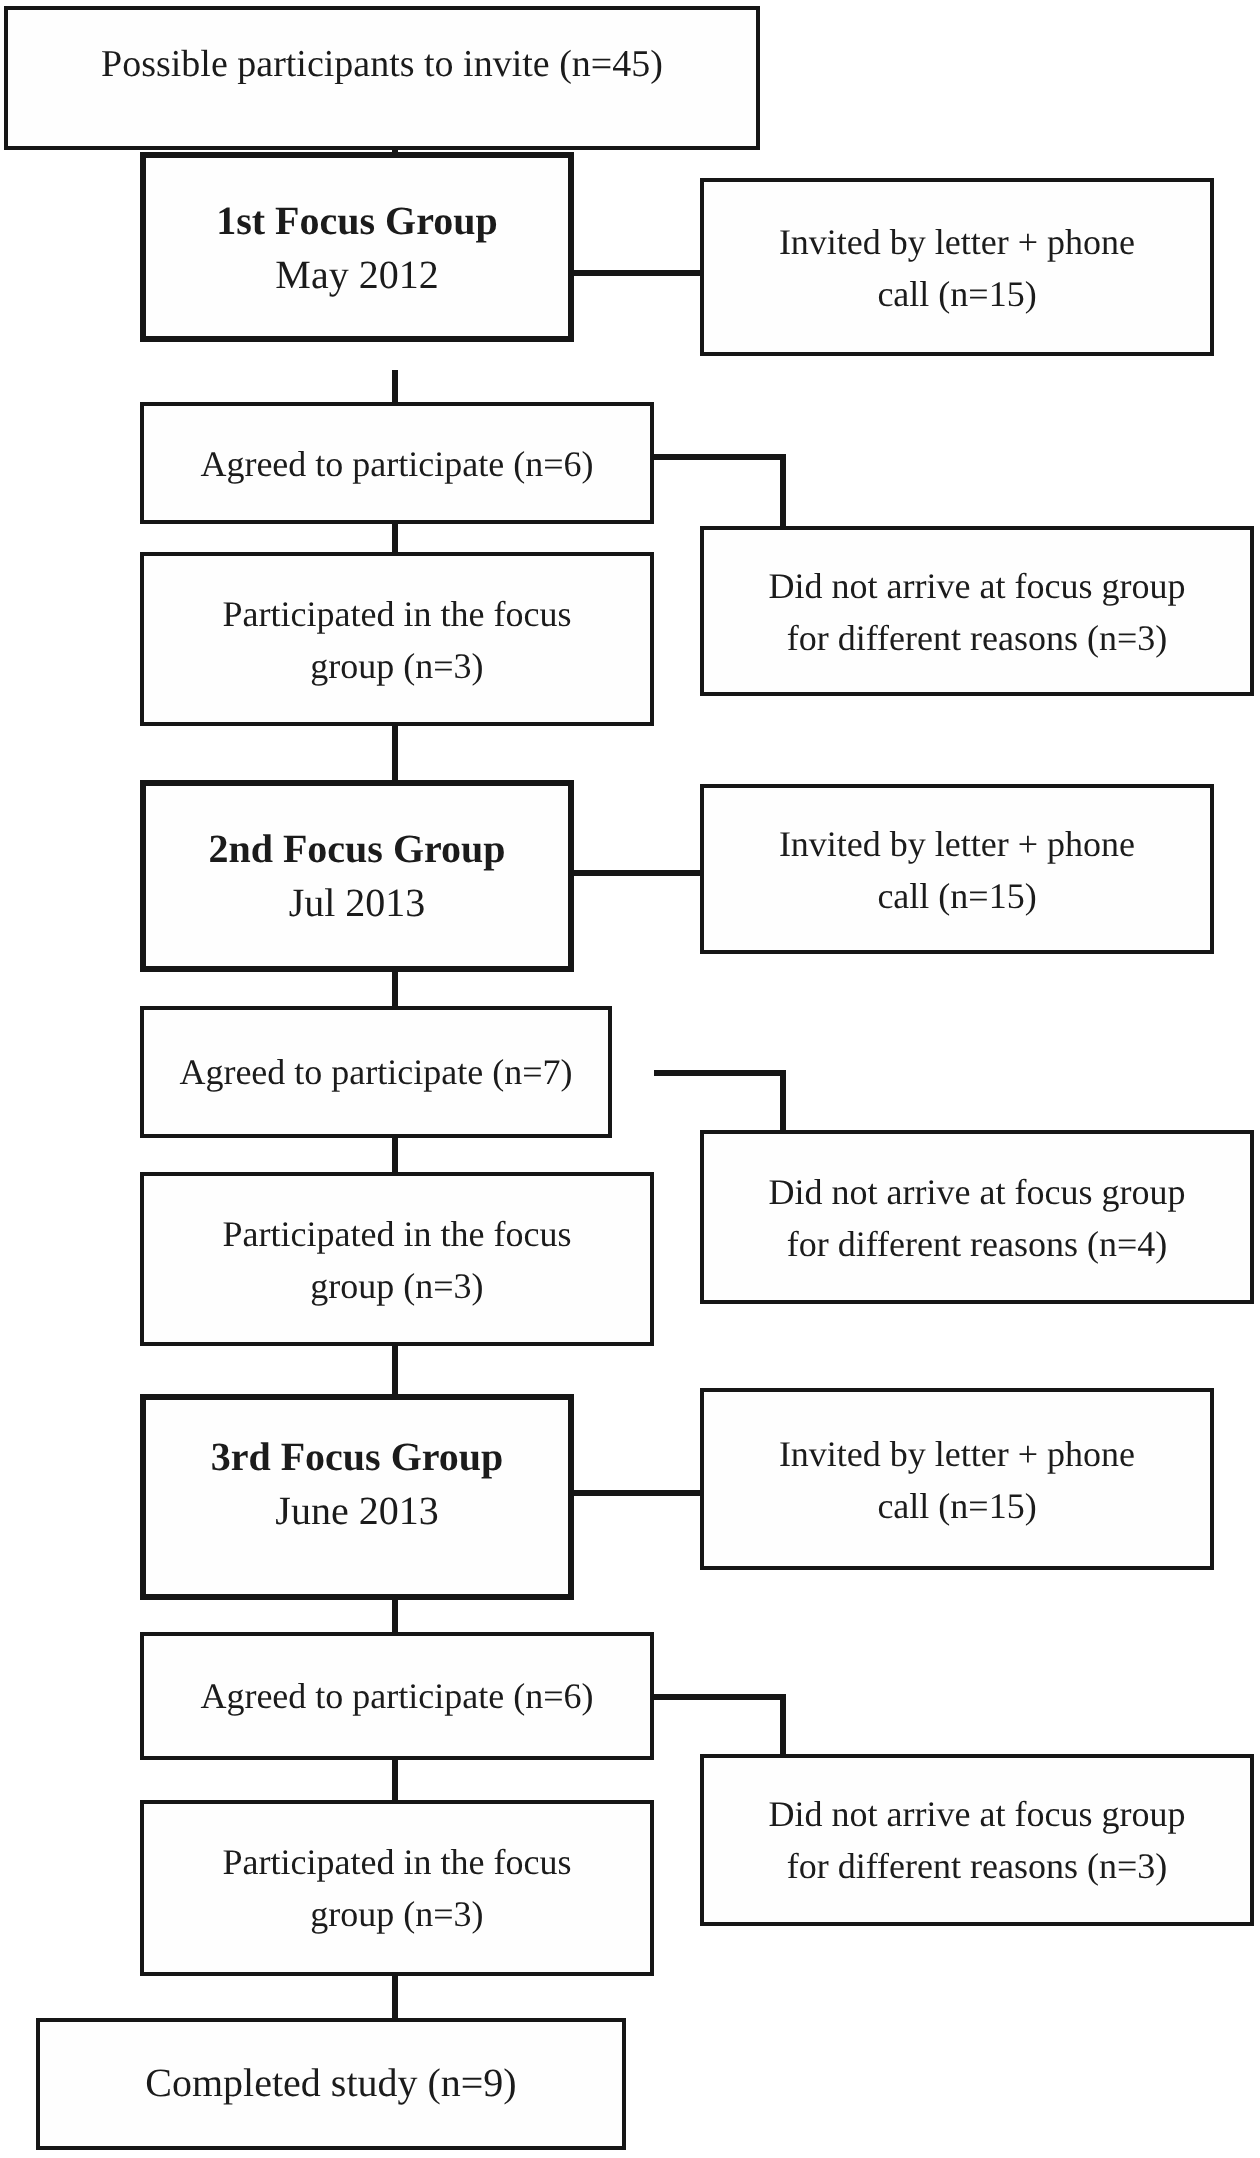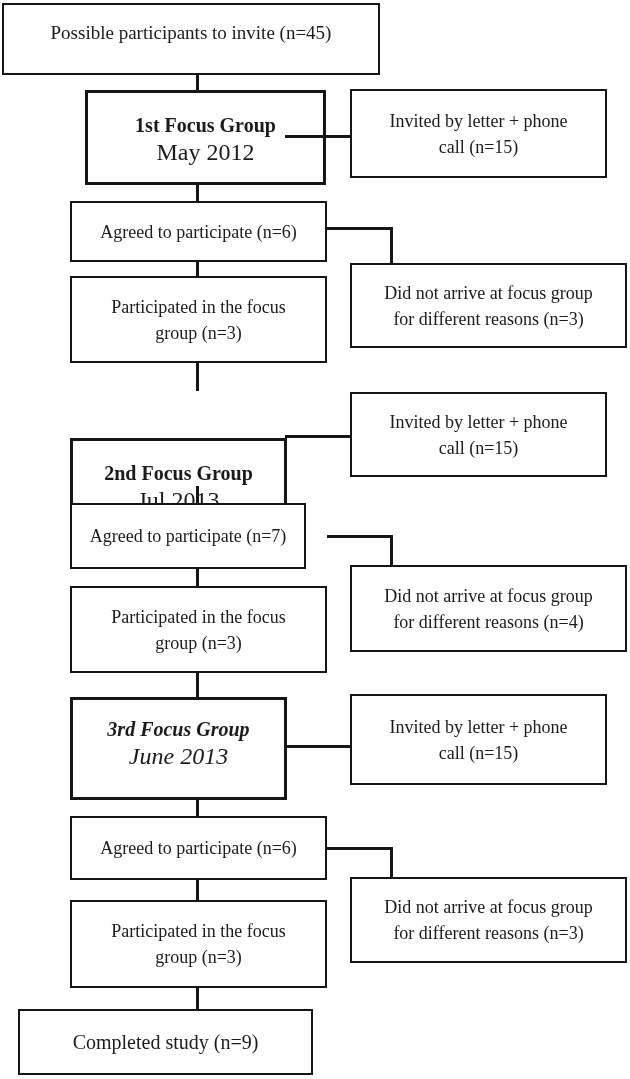--- a/index.html
+++ b/index.html
@@ -24,36 +24,36 @@
     display: flex;
     flex-direction: column;
     align-items: center;
     justify-content: center;
     text-align: center;
     font-size: 18px;
     line-height: 26px;
   }
   .thick { border-width: 3px; }
   .fg-title { font-weight: 700; font-size: 20px; line-height: 28px; }
-  .fg-date { font-size: 24px; line-height: 26px; }
+  .fg-date { font-size: 20px; line-height: 26px; }
   .line { position: absolute; background: #161616; }
 
   
   #start { left: 2px;   top: 3px;    width: 378px; height: 72px;  font-size: 19px; padding-bottom: 12px; }
-  #fg1   { left: 70px;  top: 90px;   width: 241px; height: 95px; margin-left: 15px;  }
+  #fg1   { left: 70px;  top: 76px;   width: 217px; height: 95px;  }
   #inv1  { left: 350px; top: 89px;   width: 257px; height: 89px;  }
   #agr1  { left: 70px;  top: 201px;  width: 257px; height: 61px;  }
   #dna1  { left: 350px; top: 263px;  width: 277px; height: 85px;  }
   #par1  { left: 70px;  top: 276px;  width: 257px; height: 87px;  }
-  #fg2   { left: 70px;  top: 390px;  width: 217px; height: 96px; margin-top: 48px;  }
+  #fg2   { left: 70px;  top: 390px;  width: 217px; height: 96px;  }
   #inv2  { left: 350px; top: 392px;  width: 257px; height: 85px;  }
   #agr2  { left: 70px;  top: 503px;  width: 236px; height: 66px;  }
   #dna2  { left: 350px; top: 565px;  width: 277px; height: 87px;  }
   #par2  { left: 70px;  top: 586px;  width: 257px; height: 87px;  }
-  #fg3   { left: 70px;  top: 697px;  width: 217px; height: 103px; padding-bottom: 14px; font-style: italic; }
+  #fg3   { left: 70px;  top: 697px;  width: 217px; height: 103px; padding-bottom: 14px; }
   #inv3  { left: 350px; top: 694px;  width: 257px; height: 91px;  }
   #agr3  { left: 70px;  top: 816px;  width: 257px; height: 64px;  }
   #dna3  { left: 350px; top: 877px;  width: 277px; height: 86px;  }
   #par3  { left: 70px;  top: 900px;  width: 257px; height: 88px;  }
   #end   { left: 18px;  top: 1009px; width: 295px; height: 66px;  font-size: 20px; }
 
   
   #v1  { left: 196px; top: 75px;  width: 3px; height: 17px; }
   #v2  { left: 196px; top: 185px; width: 3px; height: 17px; }
   #v3  { left: 196px; top: 262px; width: 3px; height: 15px; }

